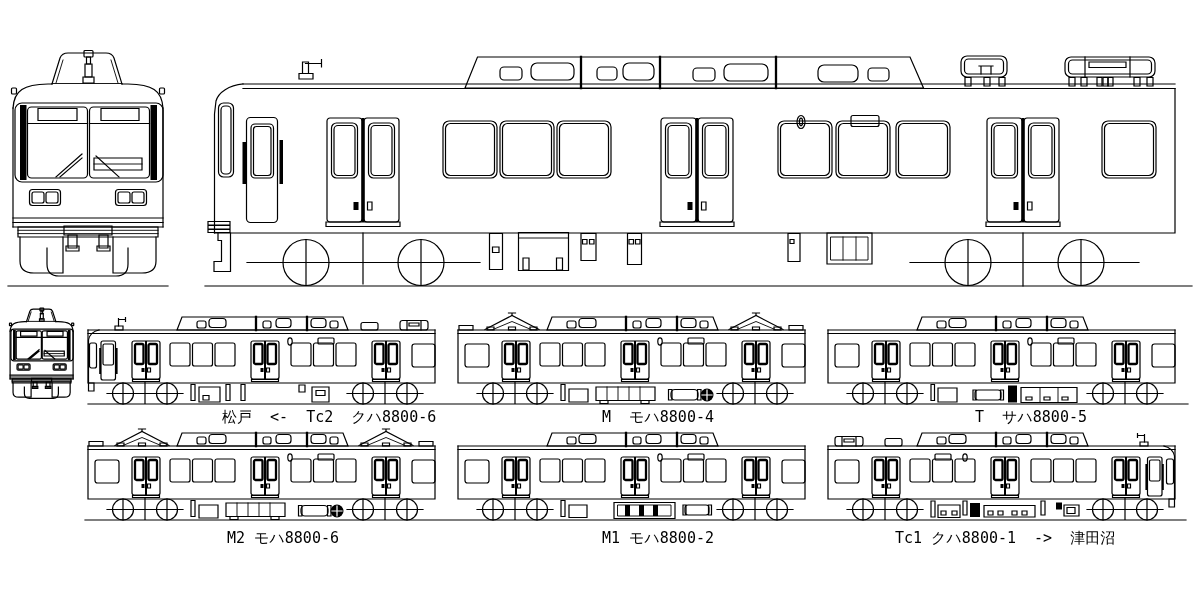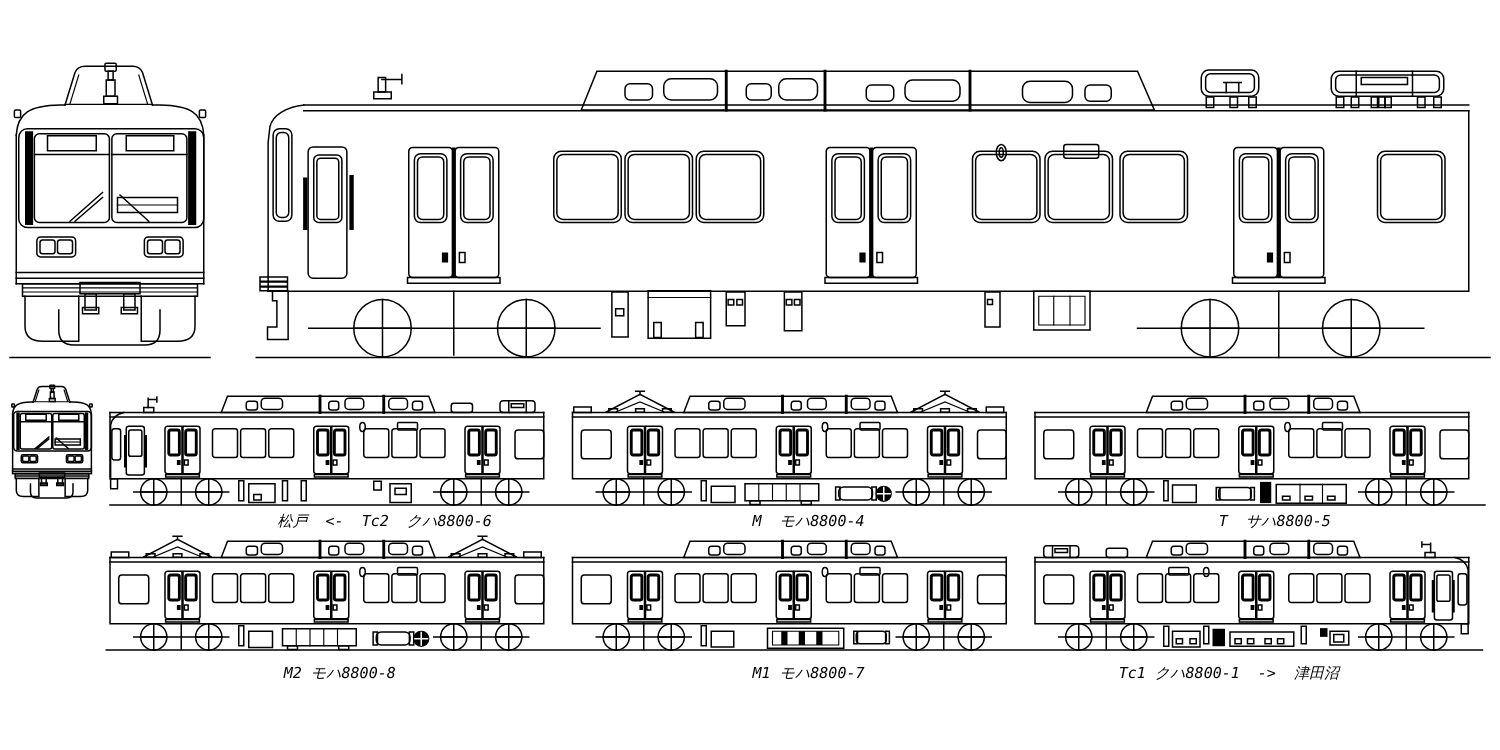--- a/index.html
+++ b/index.html
@@ -4,22 +4,22 @@
 <style>
   html,body{margin:0;padding:0;background:#ffffff;}
   #stage{position:relative;width:1200px;height:600px;background:#ffffff;overflow:hidden;
          font-family:"DejaVu Sans Mono","Liberation Mono",monospace;}
   #stage svg{position:absolute;left:0;top:0;}
   
   svg *{stroke:#000;fill:none;stroke-width:1.2;vector-effect:non-scaling-stroke;stroke-linecap:square;}
   svg .f{fill:#000;stroke:none;}
   svg .th{stroke-width:2.3;}
   svg .t1{stroke-width:0.9;}
-  .cap{position:absolute;font-size:12px;line-height:10px;color:#000;white-space:pre;
-       font-family:"DejaVu Sans Mono","Liberation Mono",monospace;font-style:italic;}
+  .cap{position:absolute;font-size:15px;line-height:10px;color:#000;white-space:pre;
+       font-family:"DejaVu Sans Mono","Liberation Mono",monospace;}
 </style>
 </head>
 <body>
 
 <div id="stage">
 <svg width="1200" height="600" viewBox="0 0 1200 600">
 <defs>
 
   <g id="lwheel">
           <circle r="23"></circle>
@@ -396,16 +396,16 @@
   <ellipse cx="140" cy="29.5" rx="2.2" ry="3.6"></ellipse>
         <rect x="110" y="26" width="16" height="6" rx="1"></rect>
   <use href="#ub_tc1"></use>
 </g>
 <path d="M85,520 H1186"></path>
 </svg>
 
 <div class="cap" style="left:222px;top:412px">松戸  &lt;-  Tc2  クハ8800-6</div>
 <div class="cap" style="left:602px;top:412px">M  モハ8800-4</div>
 <div class="cap" style="left:975px;top:412px">T  サハ8800-5</div>
-<div class="cap" style="left:227px;top:533px">M2 モハ8800-8</div>
-<div class="cap" style="left:602px;top:533px">M1 モハ8800-7</div>
+<div class="cap" style="left:227px;top:533px">M2 モハ8800-6</div>
+<div class="cap" style="left:602px;top:533px">M1 モハ8800-2</div>
 <div class="cap" style="left:895px;top:533px">Tc1 クハ8800-1  -&gt;  津田沼</div>
 </div>
 
 </body></html>

